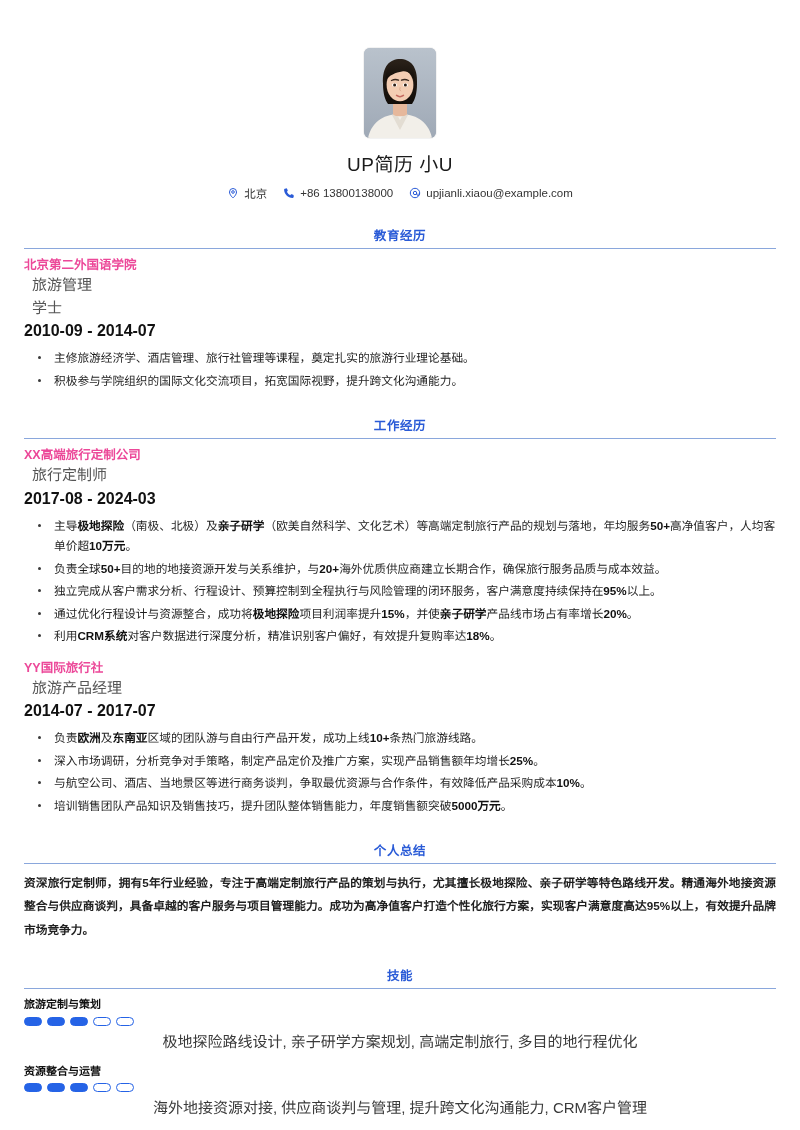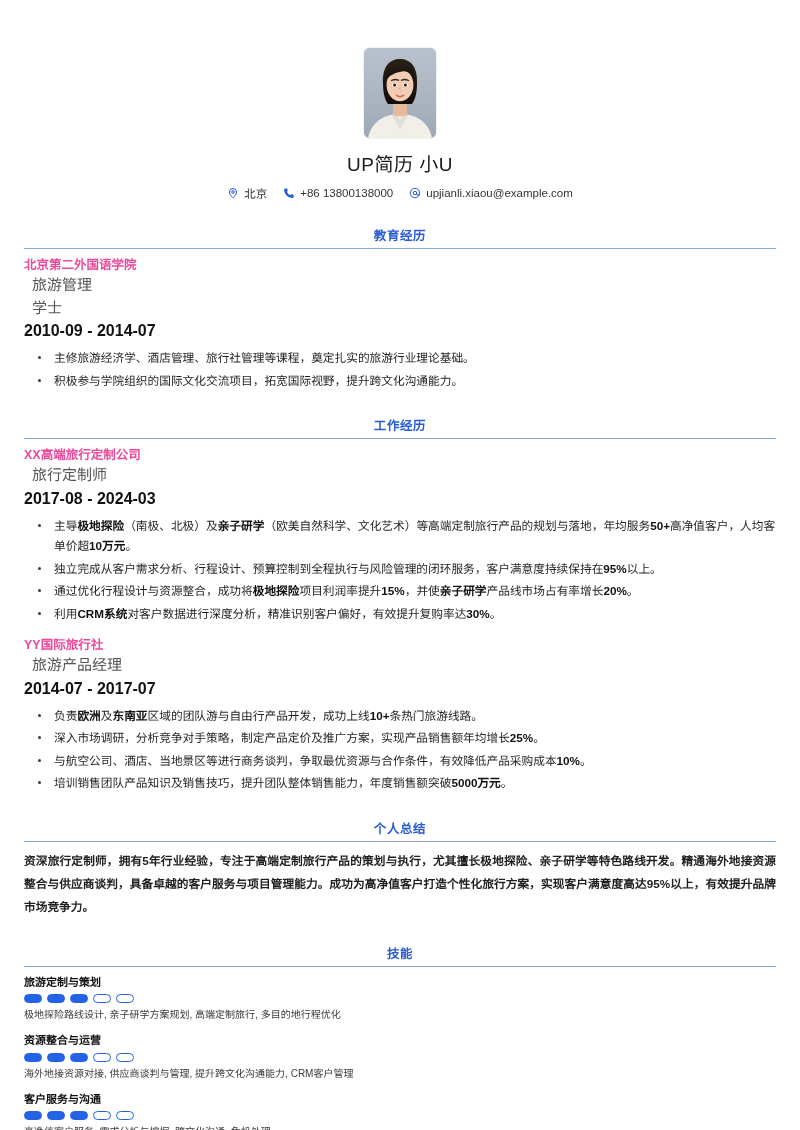--- a/index.html
+++ b/index.html
@@ -153,23 +153,24 @@
   }
   .seg {
     width: 18px;
     height: 9px;
     border-radius: 4.5px;
     box-sizing: border-box;
   }
   .seg.on { background: #2563e6; border: 1.4px solid #2563e6; }
   .seg.off { background: #ffffff; border: 1.4px solid #2563e6; }
   .skill-desc {
-    font-size: 10px;
+    font-size: 15px;
     line-height: 1.6;
     color: #3a3a3a;
+    text-align: center;
   }
   .skill-clip { overflow: hidden; }
 </style>
 </head>
 <body>
 
 <div class="page">
 
   <div class="header">
 
@@ -274,23 +275,24 @@
       <span class="section-title">工作经历</span>
     </div>
     <div class="section-body">
 
       <div class="entry">
         <div class="entry-org">XX高端旅行定制公司</div>
         <div class="entry-sub">旅行定制师</div>
         <div class="entry-date">2017-08 - 2024-03</div>
         <ul class="bullets">
           <li>主导<b>极地探险</b>（南极、北极）及<b>亲子研学</b>（欧美自然科学、文化艺术）等高端定制旅行产品的规划与落地，年均服务<b>50+</b>高净值客户，人均客单价超<b>10万元</b>。</li>
+          <li>负责全球<b>50+</b>目的地的地接资源开发与关系维护，与<b>20+</b>海外优质供应商建立长期合作，确保旅行服务品质与成本效益。</li>
           <li>独立完成从客户需求分析、行程设计、预算控制到全程执行与风险管理的闭环服务，客户满意度持续保持在<b>95%</b>以上。</li>
           <li>通过优化行程设计与资源整合，成功将<b>极地探险</b>项目利润率提升<b>15%</b>，并使<b>亲子研学</b>产品线市场占有率增长<b>20%</b>。</li>
-          <li>利用<b>CRM系统</b>对客户数据进行深度分析，精准识别客户偏好，有效提升复购率达<b>30%</b>。</li>
+          <li>利用<b>CRM系统</b>对客户数据进行深度分析，精准识别客户偏好，有效提升复购率达<b>18%</b>。</li>
         </ul>
       </div>
 
       <div class="entry">
         <div class="entry-org">YY国际旅行社</div>
         <div class="entry-sub">旅游产品经理</div>
         <div class="entry-date">2014-07 - 2017-07</div>
         <ul class="bullets">
           <li>负责<b>欧洲</b>及<b>东南亚</b>区域的团队游与自由行产品开发，成功上线<b>10+</b>条热门旅游线路。</li>
           <li>深入市场调研，分析竞争对手策略，制定产品定价及推广方案，实现产品销售额年均增长<b>25%</b>。</li>

